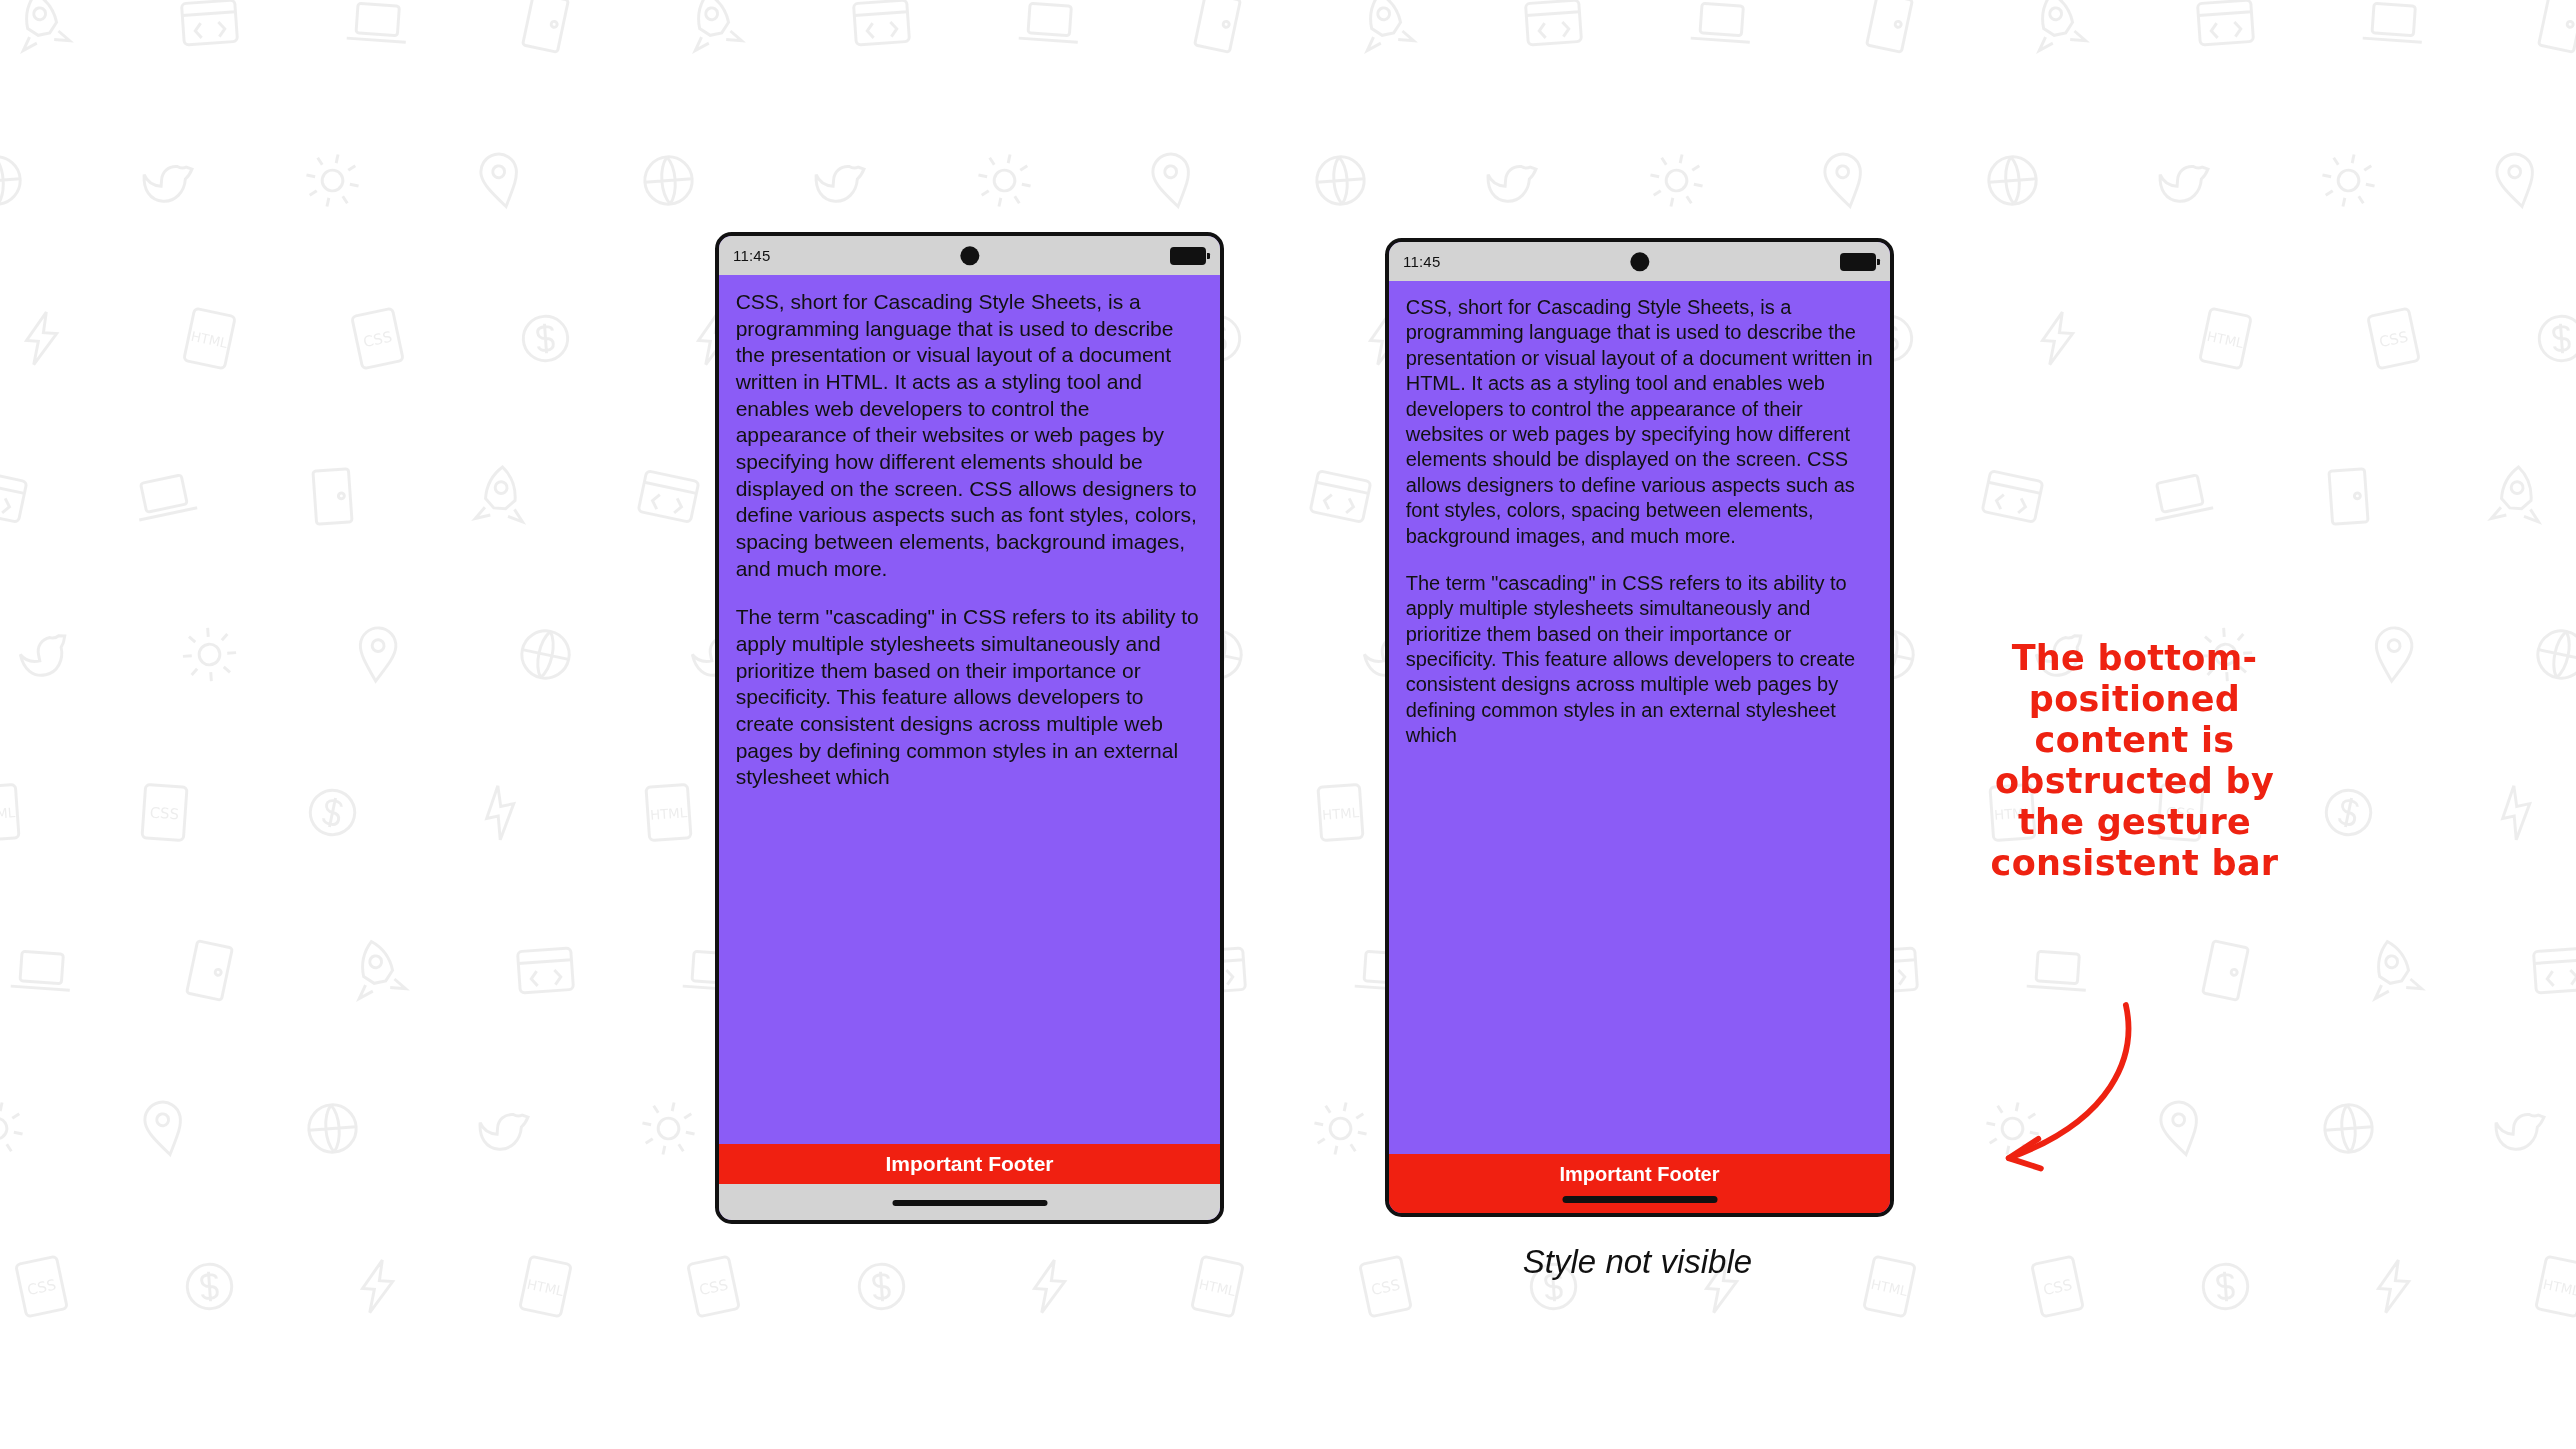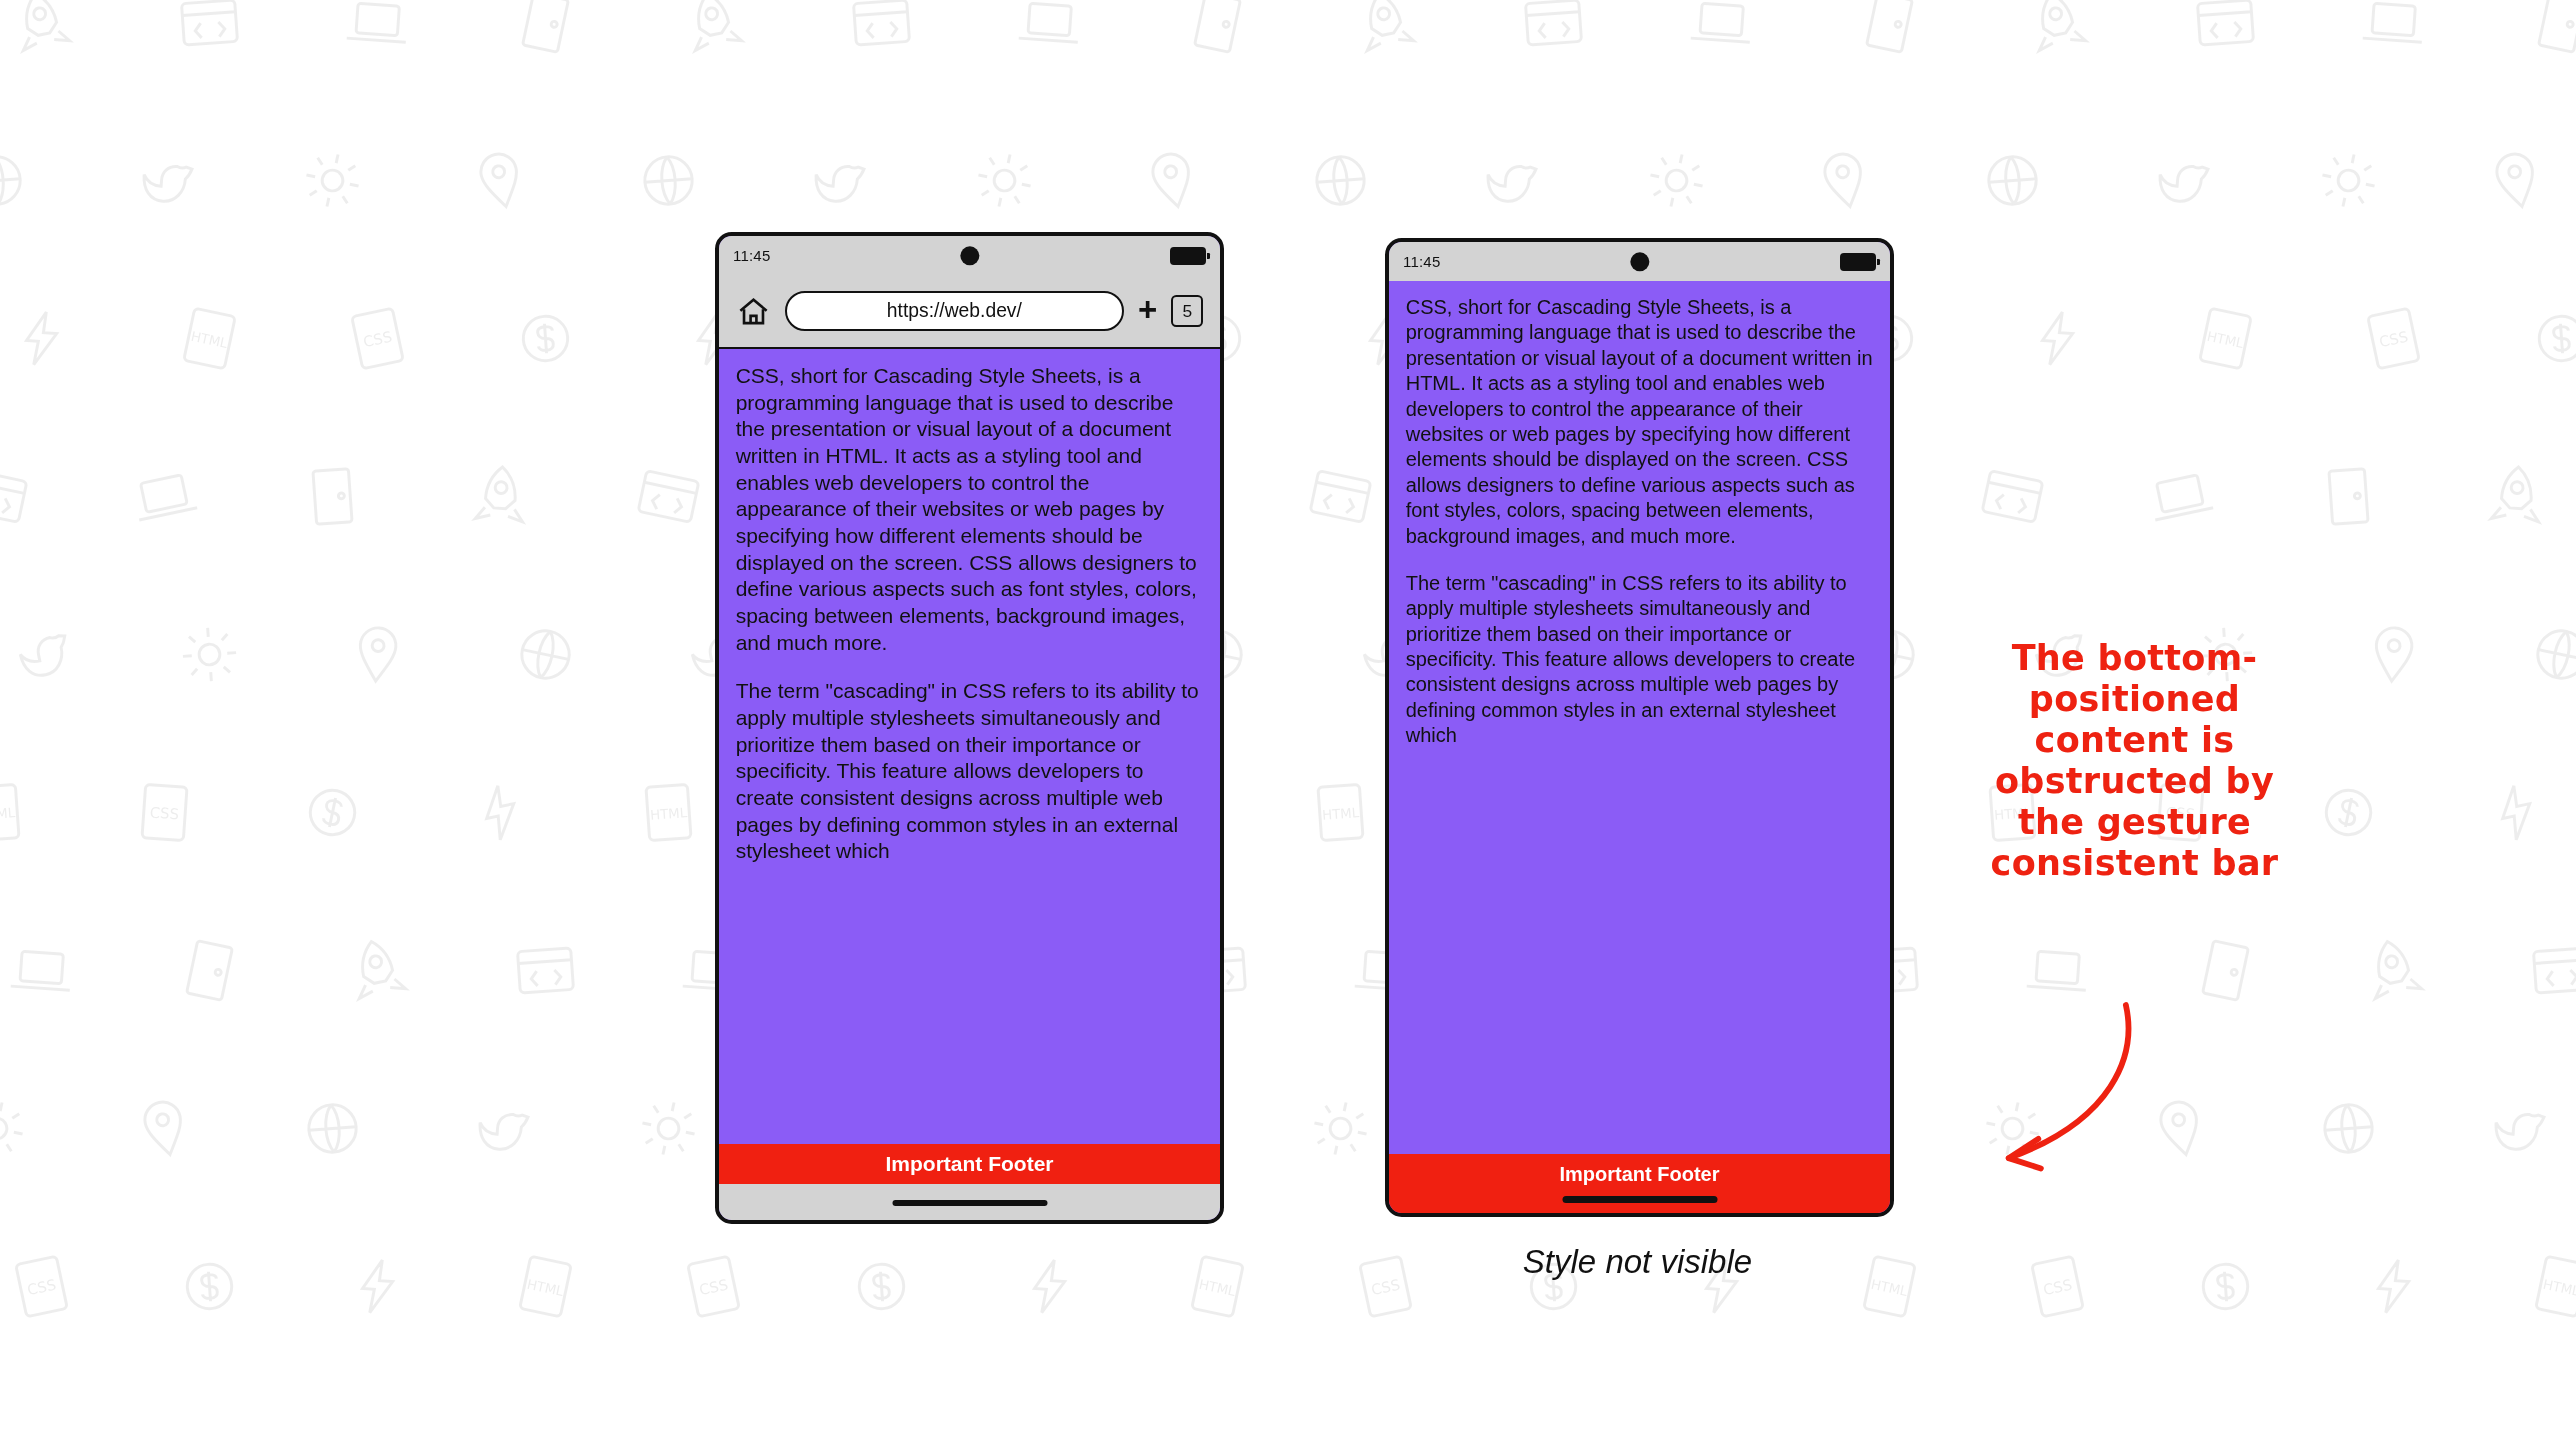--- a/index.html
+++ b/index.html
@@ -1142,34 +1142,20 @@
 <div id="stage">
 
   <div class="phone phone-a">
 
     <div class="status-bar">
       <span class="status-time">11:45</span>
       <span class="camera-dot"></span>
       <span class="battery"></span>
     </div>
 
-    <div class="browser-bar">
-      <span class="home-icon">
-        <svg viewBox="0 0 24 24" fill="none" stroke="#111" stroke-width="1.8">
-          <path d="M3 11.5 12 4l9 7.5"></path>
-          <path d="M5.5 10.5V20h13v-9.5"></path>
-          <path d="M10 20v-5h4v5"></path>
-        </svg>
-      </span>
-      <div class="url-pill">
-        <span class="url-text" title="Search or type URL">https://web.dev/</span>
-      </div>
-      <span class="plus-icon">+</span>
-      <span class="tab-count">5</span>
-    </div>
 
     <div class="page-content">
       <p>CSS, short for Cascading Style Sheets, is a programming language that is used to describe the presentation or visual layout of a document written in HTML. It acts as a styling tool and enables web developers to control the appearance of their websites or web pages by specifying how different elements should be displayed on the screen. CSS allows designers to define various aspects such as font styles, colors, spacing between elements, background images, and much more.</p>
       <p>The term "cascading" in CSS refers to its ability to apply multiple stylesheets simultaneously and prioritize them based on their importance or specificity. This feature allows developers to create consistent designs across multiple web pages by defining common styles in an external stylesheet which</p>
     </div>
 
     <div class="footer-bar">Important Footer</div>
     <div class="chin"></div>
     <div class="gesture-pill"></div>
   </div>

